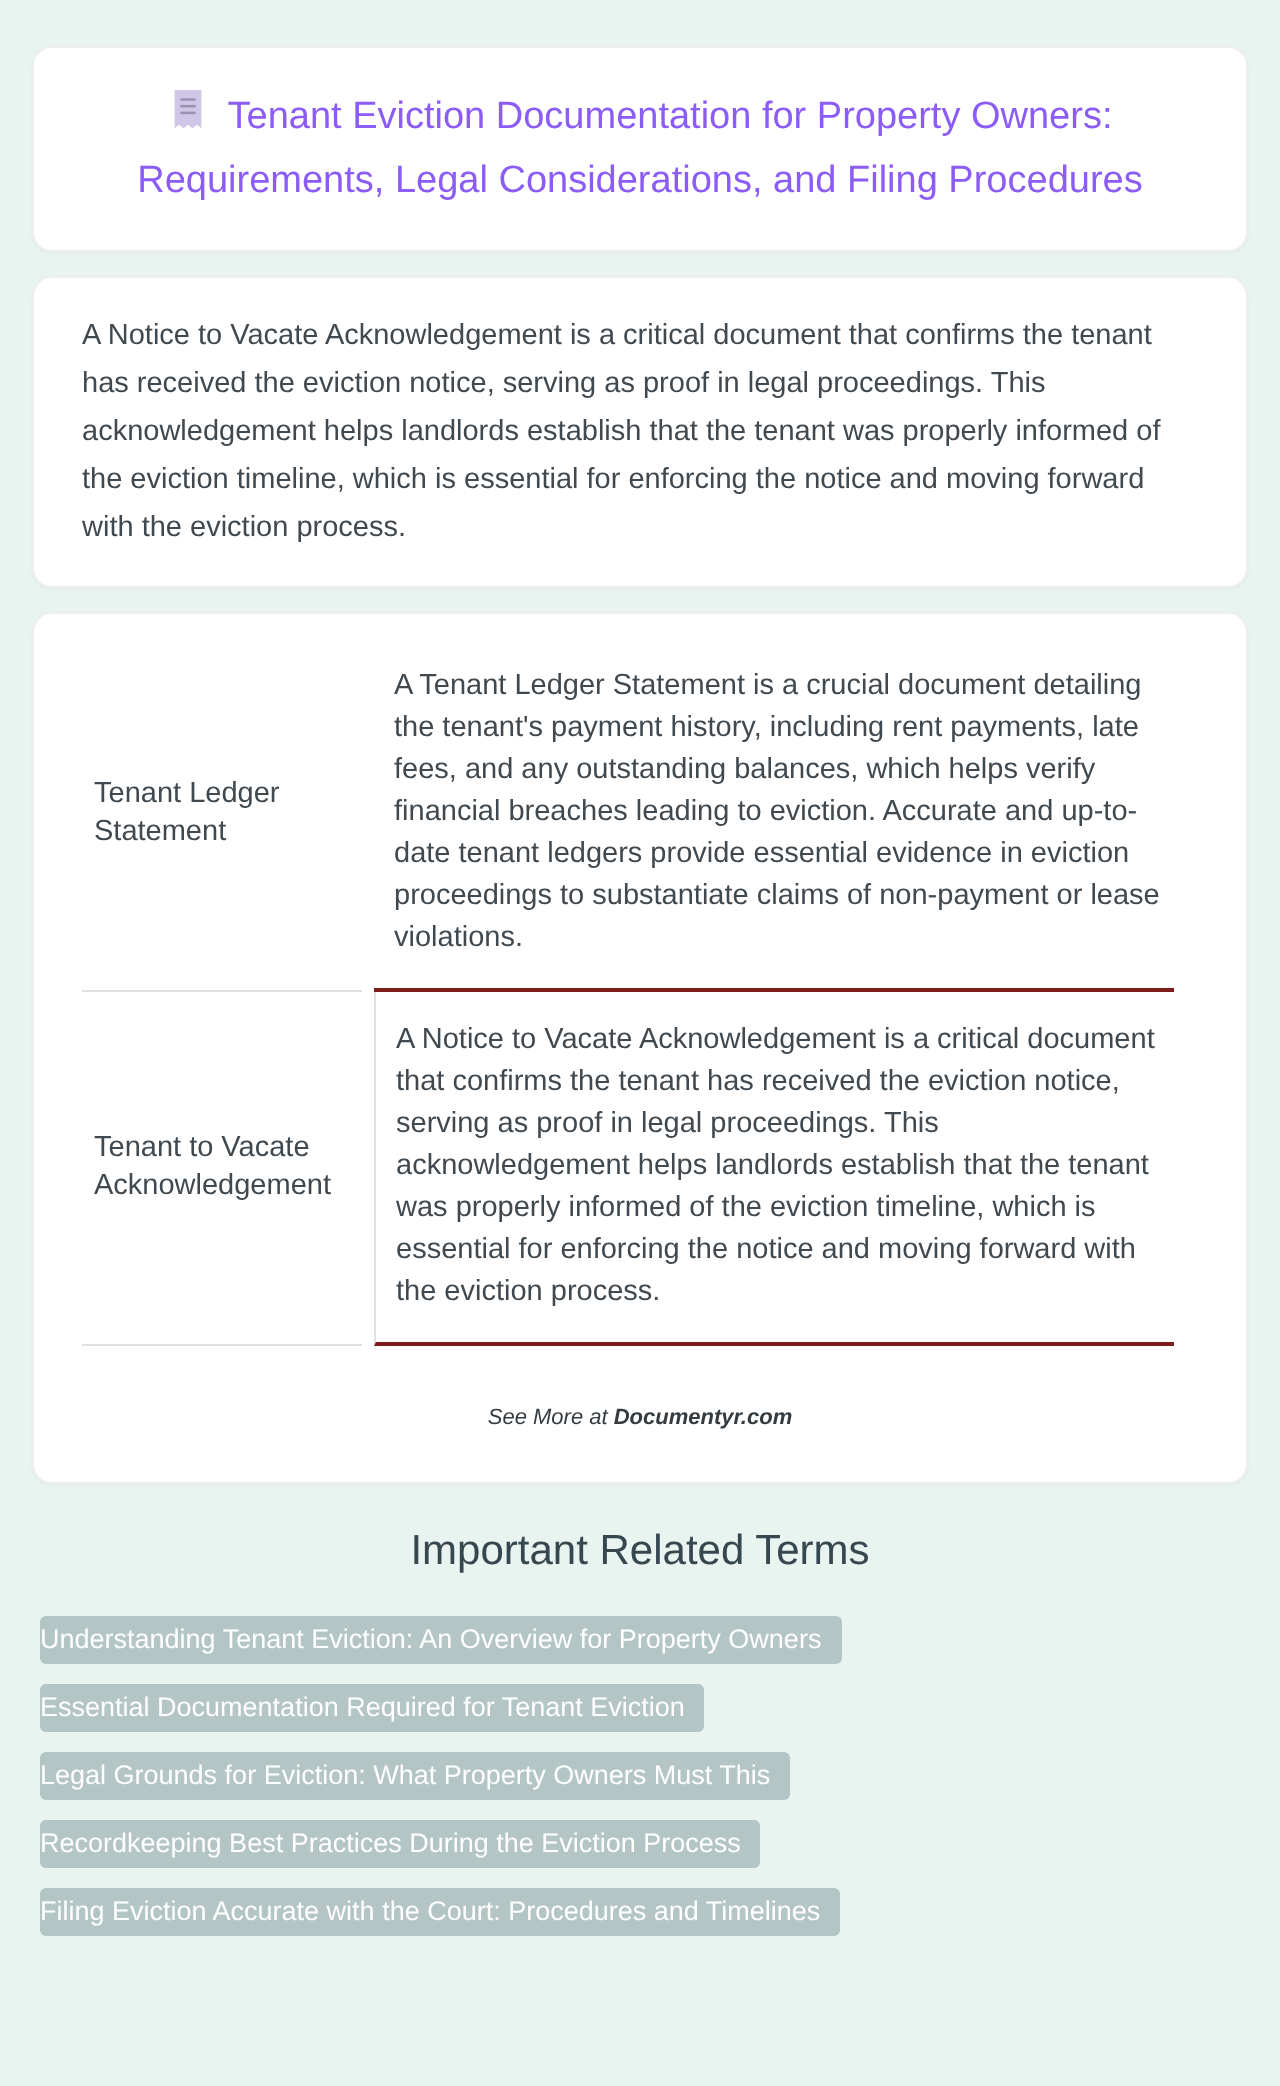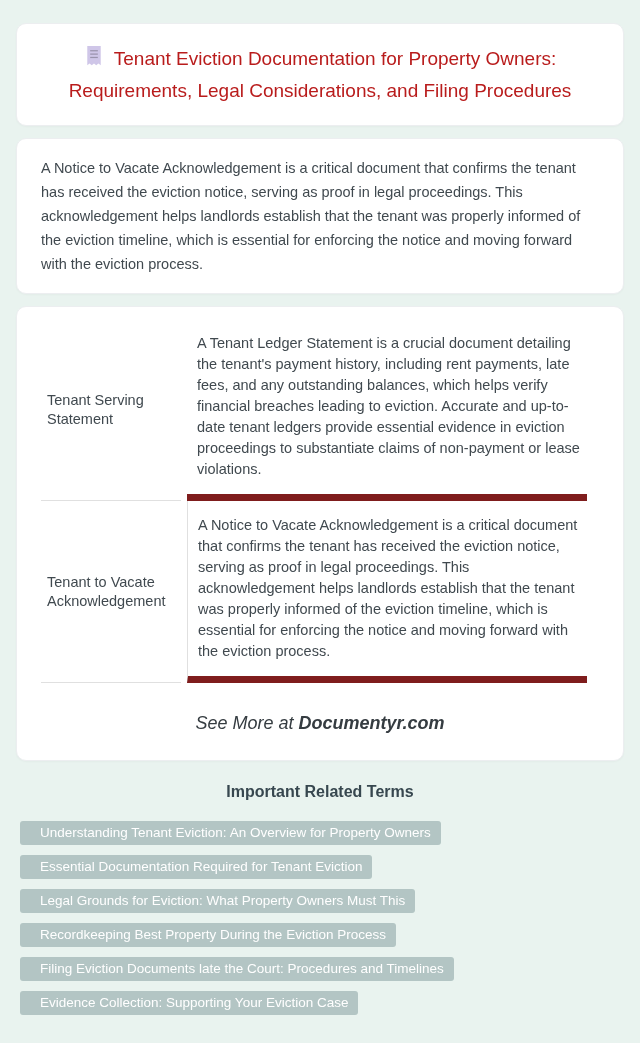--- a/index.html
+++ b/index.html
@@ -18,21 +18,21 @@
     border: 1px solid #eceef0;
     border-radius: 10px;
     box-shadow: 0 1px 2px rgba(0,0,0,0.03);
     margin-bottom: 12px;
   }
   .title-card { padding: 20px 26px; }
   .page-title {
     font-size: 19px;
     line-height: 29px;
     font-weight: 500;
-    color: #b91c1c;
+    color: #8b5cf6;
     text-align: center;
   }
   .title-icon {
     display: inline-block;
     vertical-align: -3px;
     margin-right: 10px;
   }
   .summary-card { padding: 17px 24px; }
   .summary-text {
     font-size: 14.5px;
@@ -55,50 +55,50 @@
     vertical-align: middle;
     padding: 14px 6px 14px 6px;
     border-bottom: 1px solid #e0e0e0;
   }
   td.desc-cell {
     font-size: 14.5px;
     line-height: 21px;
     color: #40494f;
     vertical-align: middle;
     padding: 14px 2px 14px 10px;
-    border-bottom: 7px solid #7f1d1d;
+    border-bottom: 2px solid #7f1d1d;
   }
   tr.row-2 td.desc-cell { border-left: 1px solid #e0e0e0; }
   .see-more {
     margin-top: 30px;
     text-align: center;
     font-style: italic;
-    font-size: 18px;
+    font-size: 11px;
     color: #353c41;
   }
   .see-more .brand { font-weight: bold; }
   .related-heading {
     text-align: center;
-    font-size: 16px;
-    font-weight: 700;
+    font-size: 21px;
+    font-weight: 400;
     color: #37474f;
     margin: 22px 0 20px 0;
   }
   .tags {
     display: flex;
     flex-wrap: wrap;
     gap: 10px 9px;
     margin: 0 4px;
   }
   .tag {
     background: #b3c5c4;
     color: #ffffff;
     font-size: 13.5px;
     line-height: 15px;
-    padding: 4px 10px 5px 20px;
+    padding: 4px 10px 5px 0;
     border-radius: 3px;
     white-space: nowrap;
     cursor: pointer;
     border: none;
     font-family: "Liberation Sans", sans-serif;
   }
 </style>
 </head>
 <body>
 
@@ -114,35 +114,34 @@
 </div>
 
 <div class="card summary-card">
   <p class="summary-text">A Notice to Vacate Acknowledgement is a critical document that confirms the tenant has received the eviction notice, serving as proof in legal proceedings. This acknowledgement helps landlords establish that the tenant was properly informed of the eviction timeline, which is essential for enforcing the notice and moving forward with the eviction process.</p>
 </div>
 
 <div class="card docs-card">
   <table class="docs-table">
     <tbody>
       <tr class="row-1">
-        <td class="term-cell">Tenant Serving Statement</td>
+        <td class="term-cell">Tenant Ledger Statement</td>
         <td class="desc-cell">A Tenant Ledger Statement is a crucial document detailing the tenant's payment history, including rent payments, late fees, and any outstanding balances, which helps verify financial breaches leading to eviction. Accurate and up-to-date tenant ledgers provide essential evidence in eviction proceedings to substantiate claims of non-payment or lease violations.</td>
       </tr>
       <tr class="row-2">
         <td class="term-cell">Tenant to Vacate Acknowledgement</td>
         <td class="desc-cell">A Notice to Vacate Acknowledgement is a critical document that confirms the tenant has received the eviction notice, serving as proof in legal proceedings. This acknowledgement helps landlords establish that the tenant was properly informed of the eviction timeline, which is essential for enforcing the notice and moving forward with the eviction process.</td>
       </tr>
     </tbody>
   </table>
   <div class="see-more"><span>See More at </span><span class="brand">Documentyr.com</span></div>
 </div>
 
 <h2 class="related-heading">Important Related Terms</h2>
 
 <div class="tags">
   <button class="tag">Understanding Tenant Eviction: An Overview for Property Owners</button>
   <button class="tag">Essential Documentation Required for Tenant Eviction</button>
   <button class="tag">Legal Grounds for Eviction: What Property Owners Must This</button>
-  <button class="tag">Recordkeeping Best Property During the Eviction Process</button>
-  <button class="tag">Filing Eviction Documents late the Court: Procedures and Timelines</button>
-  <button class="tag">Evidence Collection: Supporting Your Eviction Case</button>
+  <button class="tag">Recordkeeping Best Practices During the Eviction Process</button>
+  <button class="tag">Filing Eviction Accurate with the Court: Procedures and Timelines</button>
 
 </div>
 
 </body></html>

